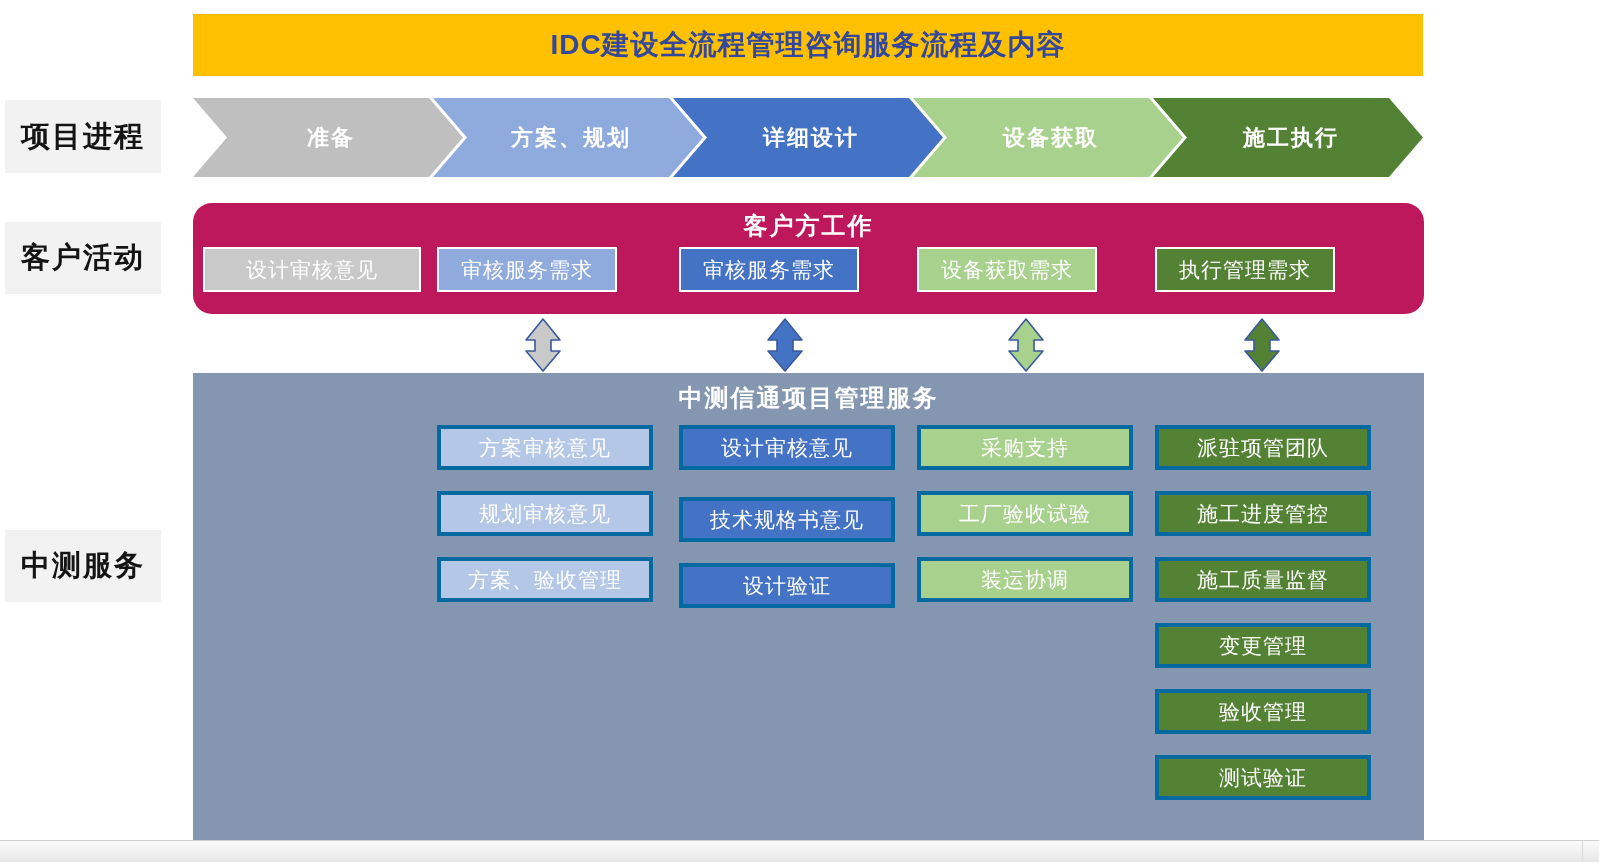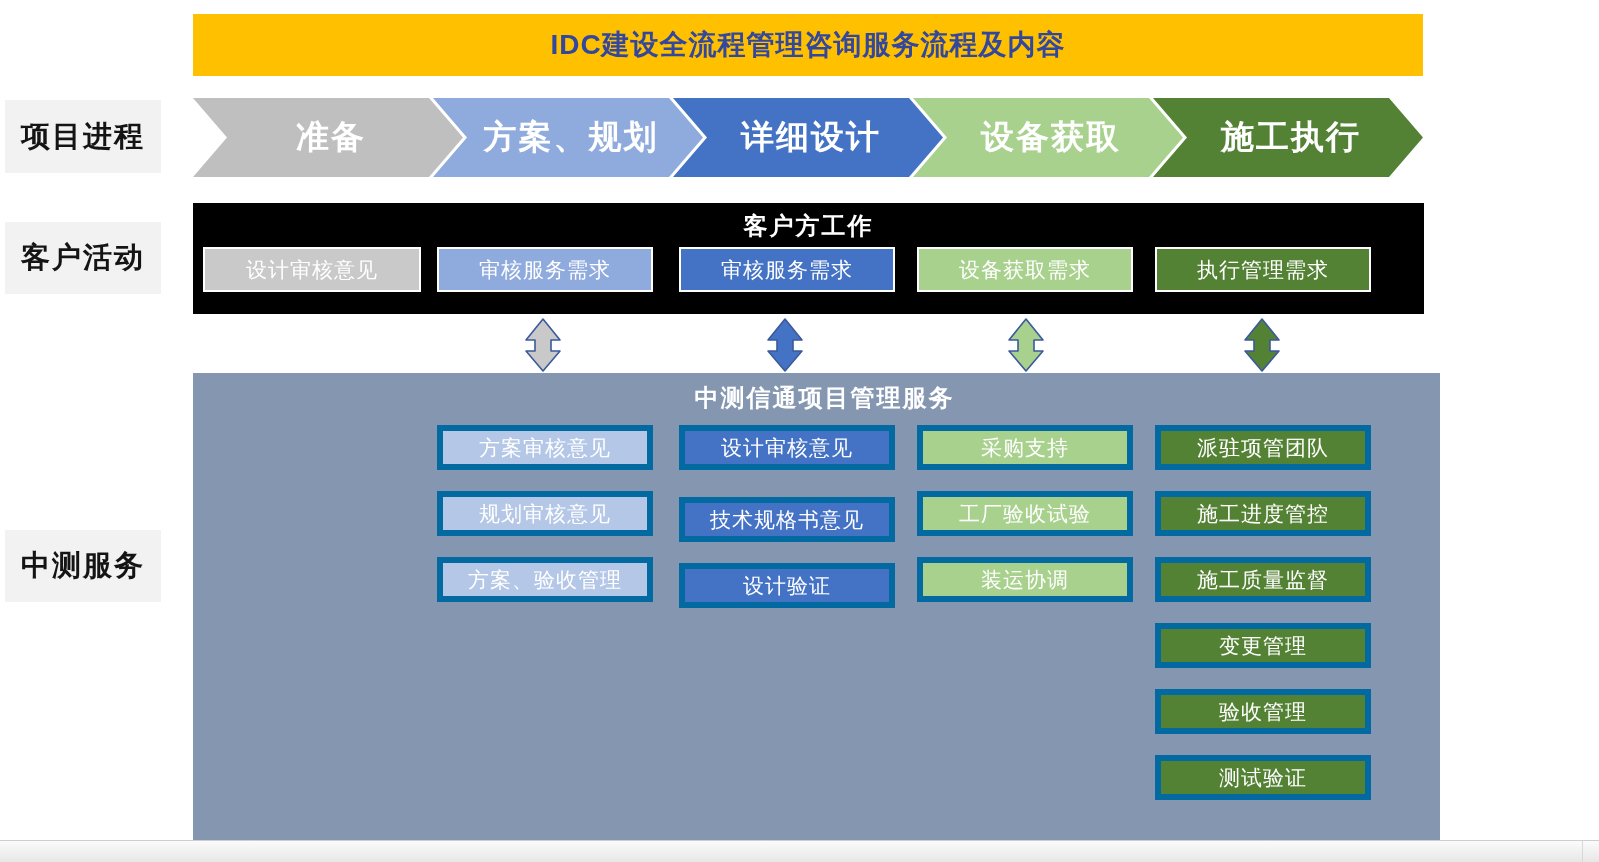--- a/index.html
+++ b/index.html
@@ -13,34 +13,34 @@
   .row-label{position:absolute;left:5px;width:156px;background:#F2F2F2;color:#141414;
     display:flex;align-items:center;justify-content:center;font-size:29px;font-weight:600;letter-spacing:2px;font-family:Liberation Serif, serif;}
   #label-project{top:100px;height:73px}
   #label-customer{top:222px;height:72px}
   #label-service{top:530px;height:72px}
 
   .stage-row{position:absolute;left:193px;top:98px;height:79px;display:flex;}
   .chevron{width:270px;height:100%;margin-left:-30px;
     clip-path:polygon(0 0, calc(100% - 34px) 0, 100% 50%, calc(100% - 34px) 100%, 0 100%, 34px 50%);
     display:flex;align-items:center;justify-content:center;
-    color:#fff;font-weight:bold;font-size:33px;letter-spacing:2px;padding-left:6px;box-sizing:border-box;}
+    color:#fff;font-weight:bold;font-size:22px;letter-spacing:2px;padding-left:6px;box-sizing:border-box;}
   .chevron:first-child{margin-left:0;}
 
   .customer-band{position:absolute;left:193px;top:203px;width:1231px;height:111px;}
   .band-header{text-align:center;padding-top:7px;color:#fff;font-weight:bold;font-size:24px;letter-spacing:2px;}
-  .band-box{position:absolute;top:44px;height:45px;width:216px;border:2px solid #fff;box-sizing:border-box;
+  .band-box{position:absolute;top:44px;height:45px;width:180px;border:2px solid #fff;box-sizing:border-box;
     display:flex;align-items:center;justify-content:center;color:#fff;font-size:21px;letter-spacing:1px;}
 
   .connector{position:absolute;top:317px;width:38px;height:56px;}
 
-  .service-panel{position:absolute;left:193px;top:373px;width:1231px;height:467px;padding-left:16px;}
+  .service-panel{position:absolute;left:193px;top:373px;width:1231px;height:467px;}
   .panel-header{text-align:center;padding-top:9px;color:#fff;font-weight:bold;font-size:24px;letter-spacing:2px;}
   .panel-col{position:absolute;top:52px;width:216px;display:flex;flex-direction:column;gap:21px;}
-  .panel-box{height:45px;flex:none;border:6px solid #0369a1;box-sizing:border-box;
+  .panel-box{height:45px;flex:none;border:4px solid #0369a1;box-sizing:border-box;
     display:flex;align-items:center;justify-content:center;color:#fff;font-size:21px;letter-spacing:1px;}
 
   .bottom-bar{position:absolute;left:0;top:840px;width:1599px;height:22px;
     background:linear-gradient(#fbfbfb,#e7e7e7);border-top:1px solid #cfcfcf;box-sizing:border-box;}
   .bottom-bar-divider{position:absolute;right:16px;top:0;width:1px;height:100%;background:#d8d8d8;}
 </style>
 </head>
 <body>
 
 <div class="canvas">
@@ -70,21 +70,21 @@
         <span>详细设计</span>
       </div>
       <div class="chevron" style="background: rgb(169, 209, 142);">
         <span>设备获取</span>
       </div>
       <div class="chevron" style="background: rgb(84, 130, 53);">
         <span>施工执行</span>
       </div>
     </div>
 
-  <div class="customer-band" id="customer-band" style="background: #000000;">
+  <div class="customer-band" id="customer-band" style="background: #be185d; border-radius: 19px;">
     <div class="band-header">客户方工作</div>
     <div id="customer-boxes">
         <div class="band-box" style="left: 10px; width: 218px; background: rgb(201, 201, 201);">
           <span>设计审核意见</span>
         </div>
         <div class="band-box" style="left: 244px; background: rgb(143, 170, 220);">
           <span>审核服务需求</span>
         </div>
         <div class="band-box" style="left: 486px; background: rgb(68, 114, 196);">
           <span>审核服务需求</span>

